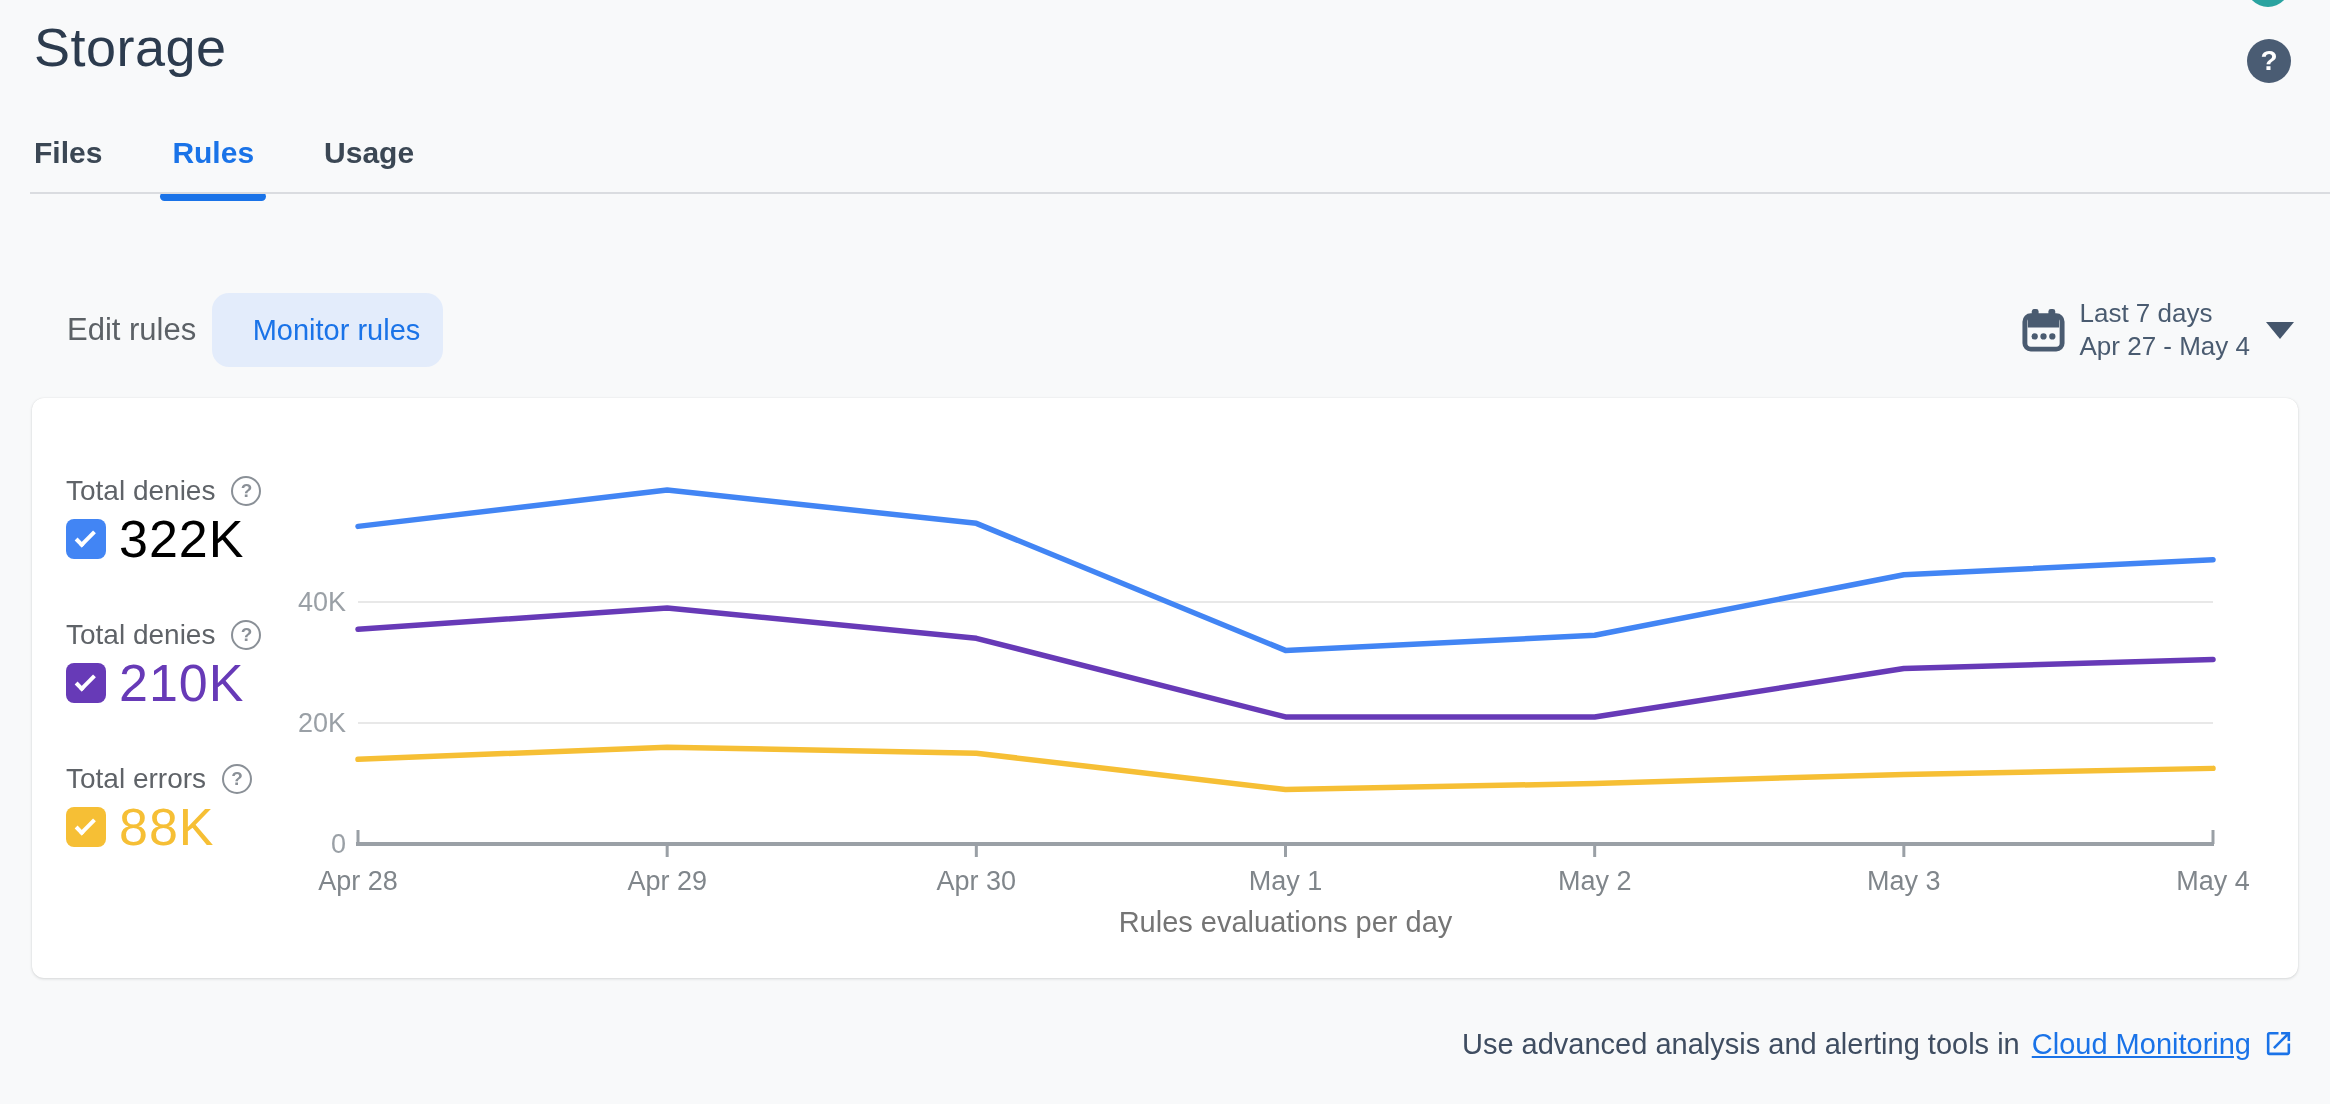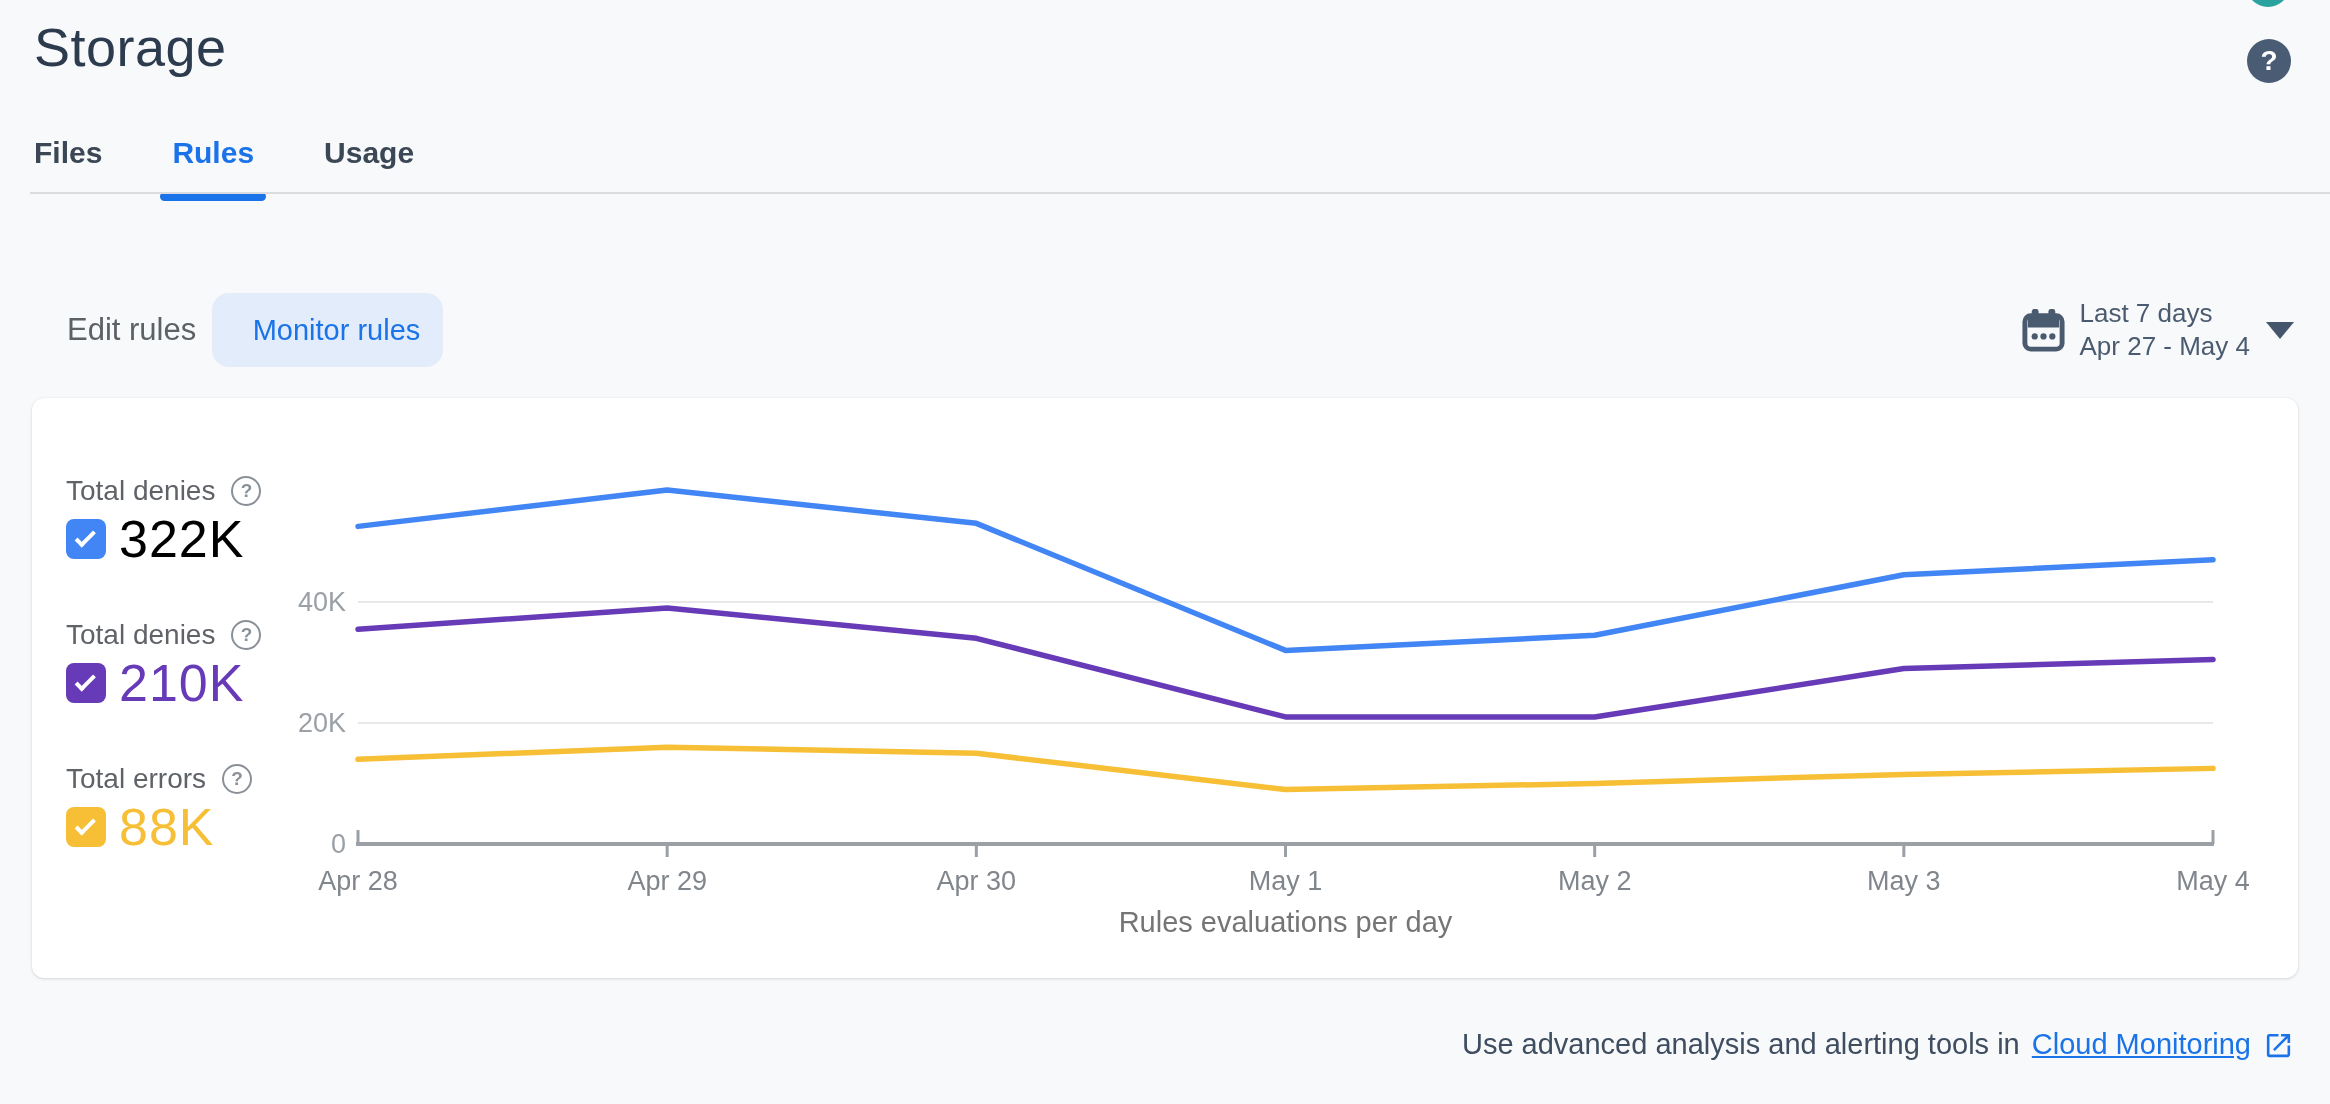--- a/index.html
+++ b/index.html
@@ -89,21 +89,21 @@
     width:40px; height:40px; border-radius:8px; cursor:pointer;
     display:flex; align-items:center; justify-content:center;
   }
   .cbx .tick{
     width:20px; height:10px; border-left:4px solid #fff; border-bottom:4px solid #fff;
     transform:rotate(-45deg) translate(1px,-2px);
   }
   .big{ font-size:52px; letter-spacing:1px; }
   
   .footer{
-    position:absolute; right:36px; top:1028px; display:flex; align-items:flex-end; gap:12px;
+    position:absolute; right:36px; top:1028px; display:flex; align-items:flex-start; gap:12px;
     font-size:29px; color:#3f4d61;
   }
   .footer a{ color:#1a73e8; text-decoration:underline; cursor:pointer; }
   .ext-icon{ width:31px; height:31px; display:block; }
 </style>
 </head>
 <body>
 
 <div class="page-title">Storage</div>
 <div class="avatar-peek"></div>

